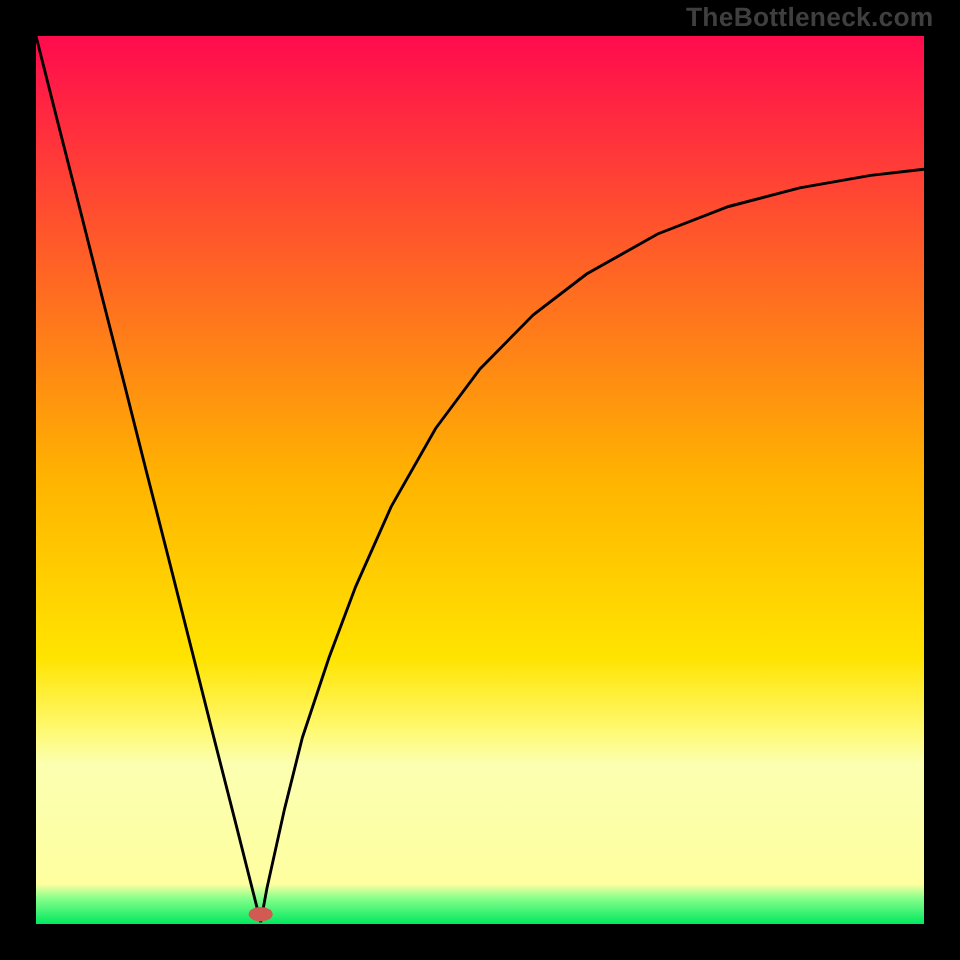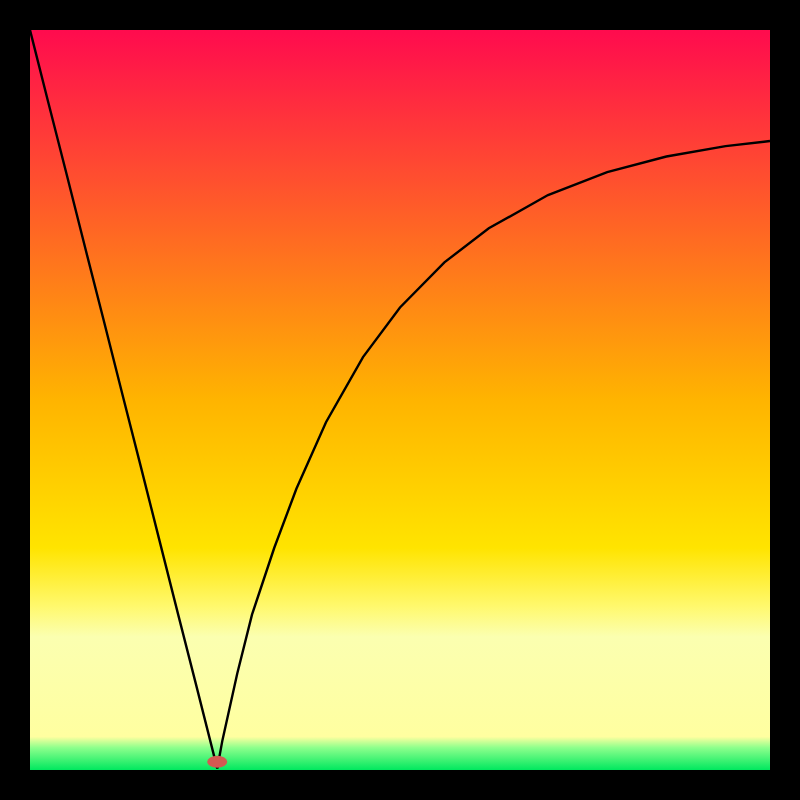--- a/index.html
+++ b/index.html
@@ -35,20 +35,21 @@
     height: 740px;
   }
   svg {
     display: block;
   }
 </style>
 </head>
 <body>
 
 <div class="frame">
+  <div class="watermark">TheBottleneck.com</div>
 
   <div class="plot">
     <svg id="chart-svg" width="740" height="740" viewBox="0 0 740 740">
       <defs>
         <linearGradient id="bg-grad" x1="0" y1="0" x2="0" y2="1">
             <stop offset="0.00%" stop-color="#ff0b4e"></stop>
             <stop offset="50.00%" stop-color="#ffb400"></stop>
             <stop offset="70.00%" stop-color="#ffe400"></stop>
             <stop offset="78.00%" stop-color="#fff96f"></stop>
             <stop offset="82.00%" stop-color="#fbffb0"></stop>

